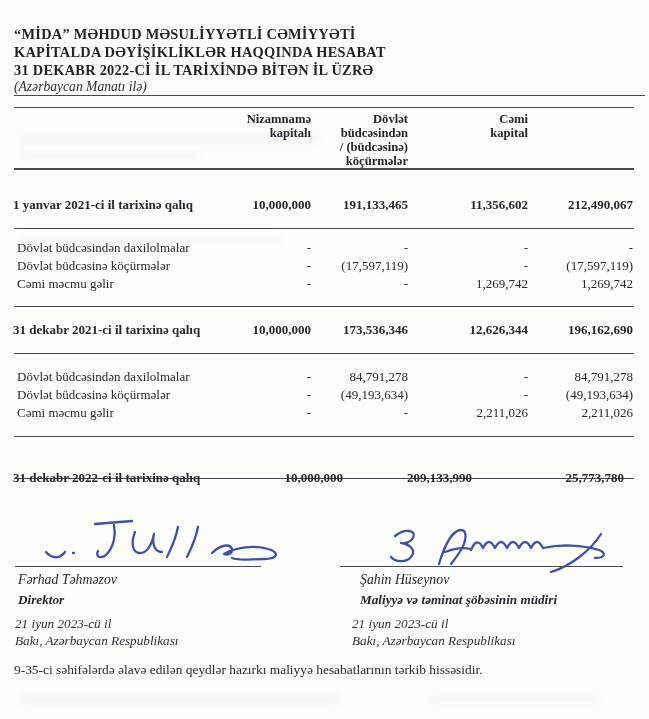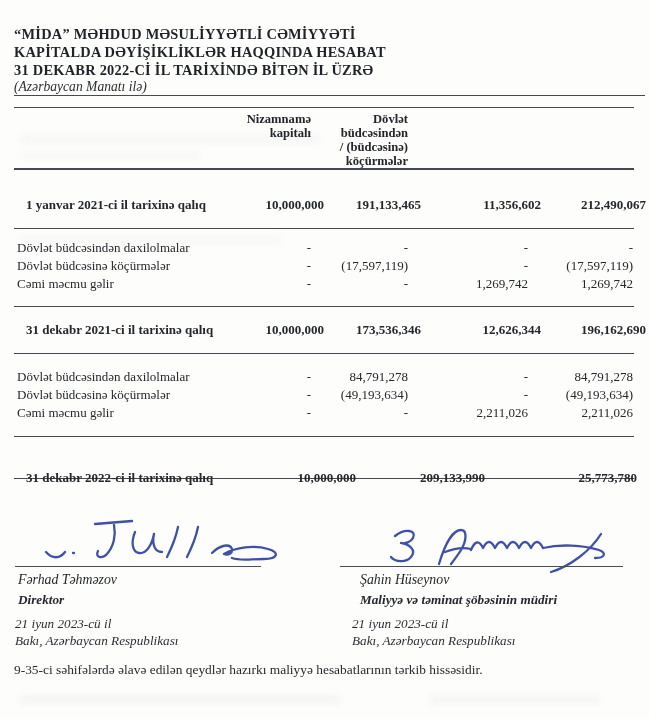--- a/index.html
+++ b/index.html
@@ -24,21 +24,21 @@
     font-weight:bold;font-size:12.6px;line-height:14px;color:#22252a;
   }
   .thead .hcell{text-align:right;white-space:pre-line;}
   .trow{
     left:13px;width:620px;display:grid;
     grid-template-columns:232px 66px 97px 120px 105px;
     font-size:13px;line-height:16px;
   }
   .trow .lbl{text-align:left;white-space:nowrap;}
   .trow .num{text-align:right;white-space:nowrap;}
-  .trow.balance{font-weight:bold;margin-left:13px;}
+  .trow.balance{font-weight:bold;}
   .trow.item .lbl{padding-left:4px;}
   .sig-line{height:1.2px;background:#4a4d52;}
   .sig-name{font-weight:normal;font-style:italic;font-size:13.8px;color:#24272c;white-space:nowrap;}
   .sig-role{font-weight:bold;font-style:italic;font-size:13.2px;color:#24272c;white-space:nowrap;}
   .sig-date,.sig-place{font-style:italic;font-size:13.2px;color:#2a2d33;white-space:nowrap;}
   .footnote{left:14px;font-size:13.4px;color:#26292e;white-space:nowrap;}
   .ink{fill:none;stroke:#3f51a6;stroke-width:2.3;stroke-linecap:round;stroke-linejoin:round;}
   .artifact{background:#8d96a0;filter:blur(3px);}
 </style>
 </head>
@@ -61,20 +61,22 @@
   <div class="abs rule" style="top:478px;"></div>
 
   <div class="abs thead" style="top:112px;">
     <div class="hcell"></div>
     <div class="hcell">Nizamnamə
 kapitalı</div>
     <div class="hcell">Dövlət
 büdcəsindən
 / (büdcəsinə)
 köçürmələr</div>
+    <div class="hcell">Cəmi
+kapital</div>
   </div>
 
   <div class="abs trow balance" style="top:197px;">
     <div class="lbl">1 yanvar 2021-ci il tarixinə qalıq</div>
     <div class="num">10,000,000</div>
     <div class="num">191,133,465</div>
     <div class="num">11,356,602</div>
     <div class="num">212,490,067</div>
   </div>
 

